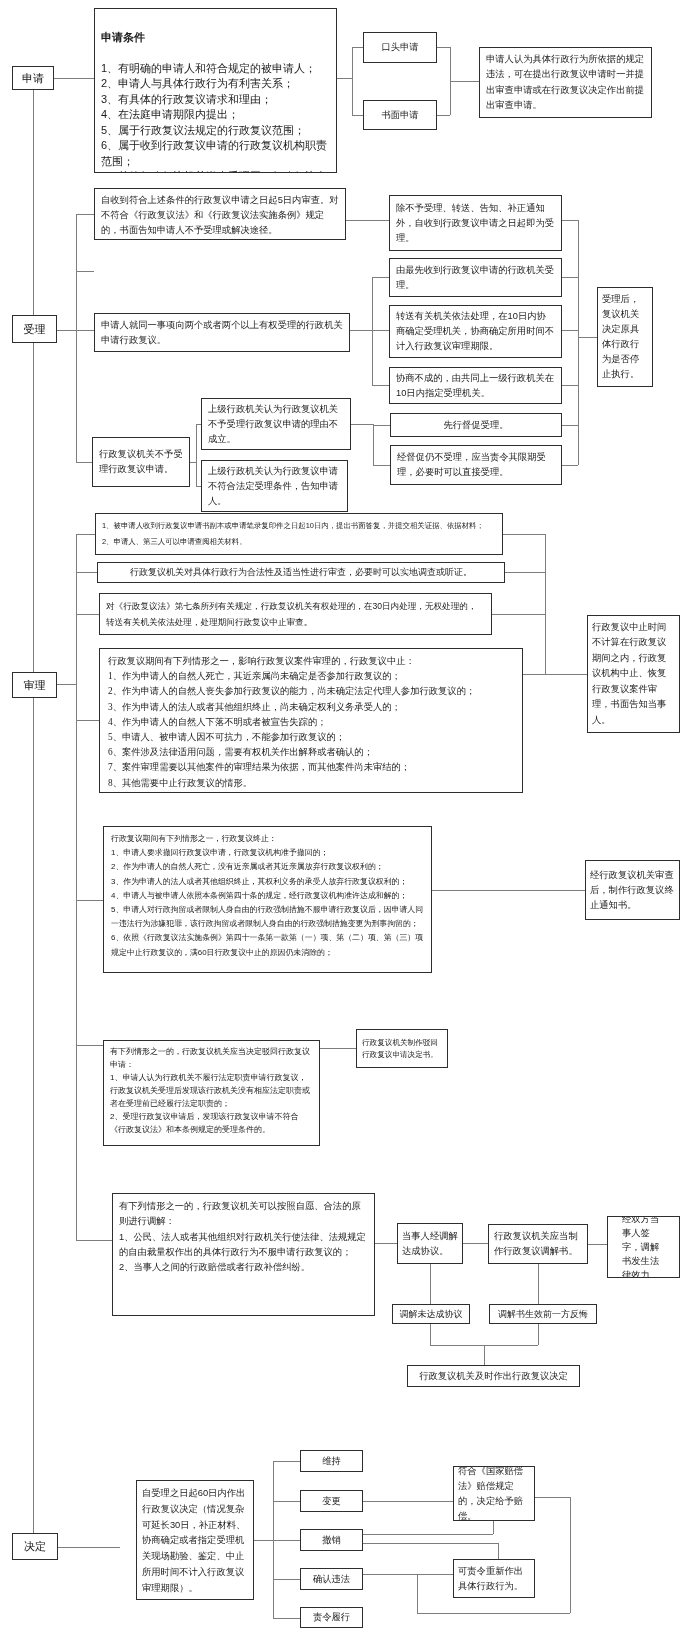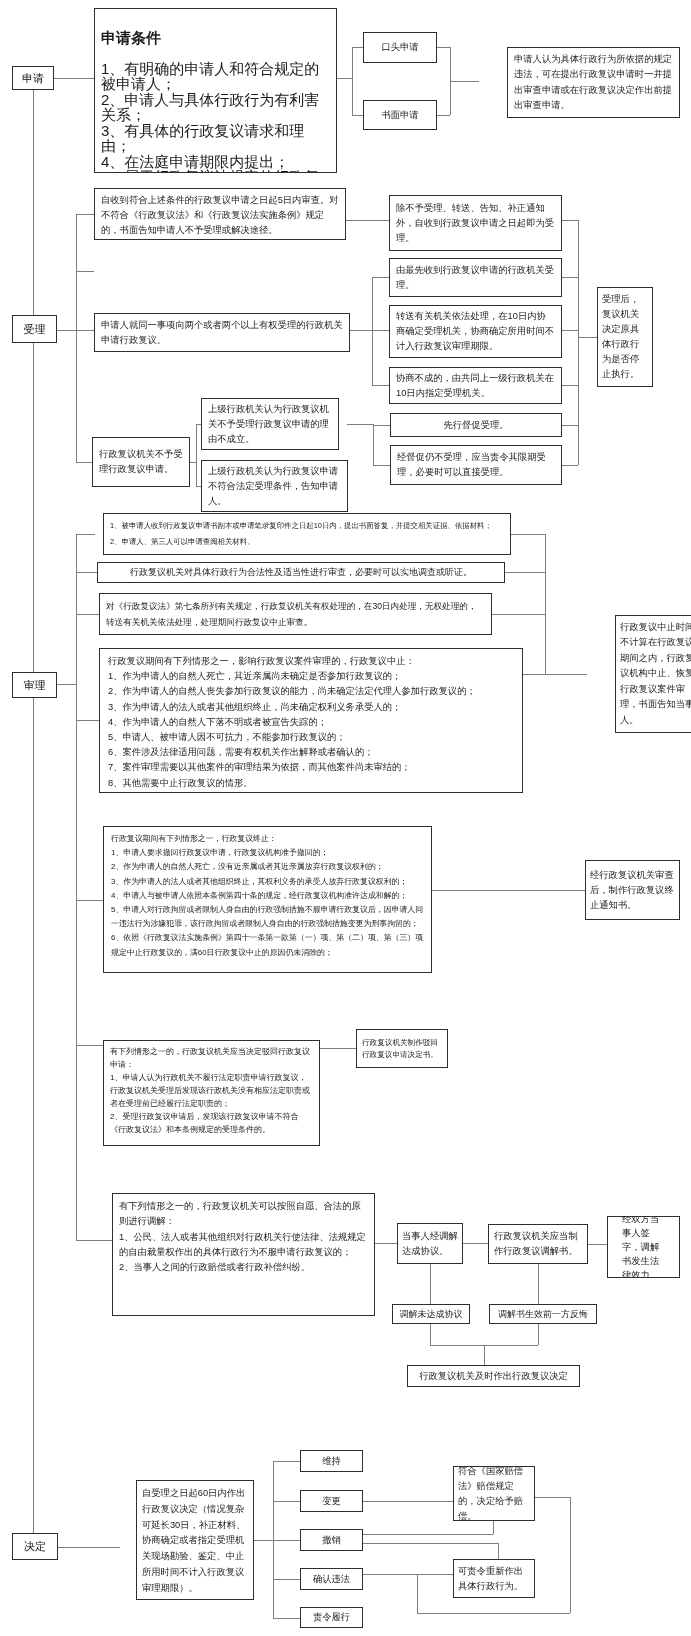--- a/index.html
+++ b/index.html
@@ -6,34 +6,34 @@
   #stage{position:relative;width:691px;height:1636px;background:#fff;
          font-family:"Liberation Sans",sans-serif;}
   #wires{position:absolute;left:0;top:0;}
   .box{position:absolute;box-sizing:border-box;border:1px solid #2e2e2e;background:#fff;
        color:#1b1b1b;font-size:9.3px;line-height:15px;padding:4px 6px;
        white-space:pre-line;overflow:hidden;}
   .vc{display:flex;align-items:center;}
   .cc{display:flex;align-items:center;justify-content:center;text-align:center;padding:2px;}
   .label{position:absolute;box-sizing:border-box;border:1px solid #2e2e2e;background:#fff;
          color:#111;font-size:11px;display:flex;align-items:center;justify-content:center;}
-  .cond{font-size:15px;line-height:15.5px;padding:5px 6px;}
+  .cond{font-size:11px;line-height:15.5px;padding:5px 6px;}
   .cond-title{display:block;font-weight:bold;}
   .cond-body{display:block;}
-  .f74{font-size:7.4px;line-height:16px;margin-left:8px;}
+  .f74{font-size:7.4px;line-height:16px;}
   .f79{font-size:7.9px;line-height:14.2px;padding:5px 7px;}
   .f8{font-size:8px;line-height:13px;margin-top:48px;}
   .f86{font-size:8.6px;line-height:16px;}
   .f9{font-size:9px;}
   .f93{font-size:9.3px;}
   .lh13{line-height:13px;}
   .lh14{line-height:14px;}
-  .lh152{line-height:15.2px;padding:5px 8px;}
+  .lh152{line-height:15.2px;padding:5px 8px;font-family:Liberation Serif, serif;}
   .lh153{line-height:15.3px;padding:5px 6px;}
-  .lh154{line-height:15.4px;margin-left:28px;}
+  .lh154{line-height:15.4px;}
   .lh158{line-height:15.8px;margin-left:16px;}
   .dn{font-size:7.6px;line-height:12px;}
 </style>
 </head>
 <body>
 
 <div id="stage">
 
   <svg id="wires" width="691" height="1636" viewBox="0 0 691 1636">
     <path fill="none" stroke="#7e7e7e" stroke-width="1" shape-rendering="crispEdges" d="
@@ -79,21 +79,21 @@
   <div class="box vc lh154" style="left:479px;top:47px;width:173px;height:71px">申请人认为具体行政行为所依据的规定违法，可在提出行政复议申请时一并提出审查申请或在行政复议决定作出前提出审查申请。</div>
 
   <div class="box" style="left:94px;top:188px;width:252px;height:52px">自收到符合上述条件的行政复议申请之日起5日内审查。对不符合《行政复议法》和《行政复议法实施条例》规定的，书面告知申请人不予受理或解决途径。</div>
   <div class="box vc" style="left:94px;top:313px;width:256px;height:39px">申请人就同一事项向两个或者两个以上有权受理的行政机关申请行政复议。</div>
   <div class="box vc" style="left:389px;top:195px;width:173px;height:56px">除不予受理、转送、告知、补正通知外，自收到行政复议申请之日起即为受理。</div>
   <div class="box vc" style="left:389px;top:258px;width:173px;height:39px">由最先收到行政复议申请的行政机关受理。</div>
   <div class="box vc" style="left:389px;top:305px;width:173px;height:53px">转送有关机关依法处理，在10日内协商确定受理机关，协商确定所用时间不计入行政复议审理期限。</div>
   <div class="box vc" style="left:389px;top:367px;width:173px;height:37px">协商不成的，由共同上一级行政机关在10日内指定受理机关。</div>
   <div class="box vc" style="left:597px;top:287px;width:56px;height:100px;padding:4px">受理后，复议机关决定原具体行政行为是否停止执行。</div>
   <div class="box vc" style="left:92px;top:437px;width:98px;height:50px">行政复议机关不予受理行政复议申请。</div>
-  <div class="box vc" style="left:201px;top:398px;width:138px;height:52px">上级行政机关认为行政复议机关不予受理行政复议申请的理由不成立。</div>
+  <div class="box vc" style="left:201px;top:398px;width:150px;height:52px">上级行政机关认为行政复议机关不予受理行政复议申请的理由不成立。</div>
   <div class="box vc" style="left:201px;top:460px;width:147px;height:52px">上级行政机关认为行政复议申请不符合法定受理条件，告知申请人。</div>
   <div class="box cc" style="left:390px;top:413px;width:172px;height:24px">先行督促受理。</div>
   <div class="box vc" style="left:390px;top:445px;width:172px;height:40px">经督促仍不受理，应当责令其限期受理，必要时可以直接受理。</div>
 
   <div class="box f74" style="left:95px;top:513px;width:408px;height:42px">1、被申请人收到行政复议申请书副本或申请笔录复印件之日起10日内，提出书面答复，并提交相关证据、依据材料；
 2、申请人、第三人可以申请查阅相关材料。</div>
   <div class="box cc f9" style="left:97px;top:562px;width:408px;height:21px">行政复议机关对具体行政行为合法性及适当性进行审查，必要时可以实地调查或听证。</div>
   <div class="box f86" style="left:99px;top:593px;width:393px;height:42px">对《行政复议法》第七条所列有关规定，行政复议机关有权处理的，在30日内处理，无权处理的，转送有关机关依法处理，处理期间行政复议中止审查。</div>
   <div class="box f93 lh152" style="left:99px;top:648px;width:424px;height:145px">行政复议期间有下列情形之一，影响行政复议案件审理的，行政复议中止：
 1、作为申请人的自然人死亡，其近亲属尚未确定是否参加行政复议的；

